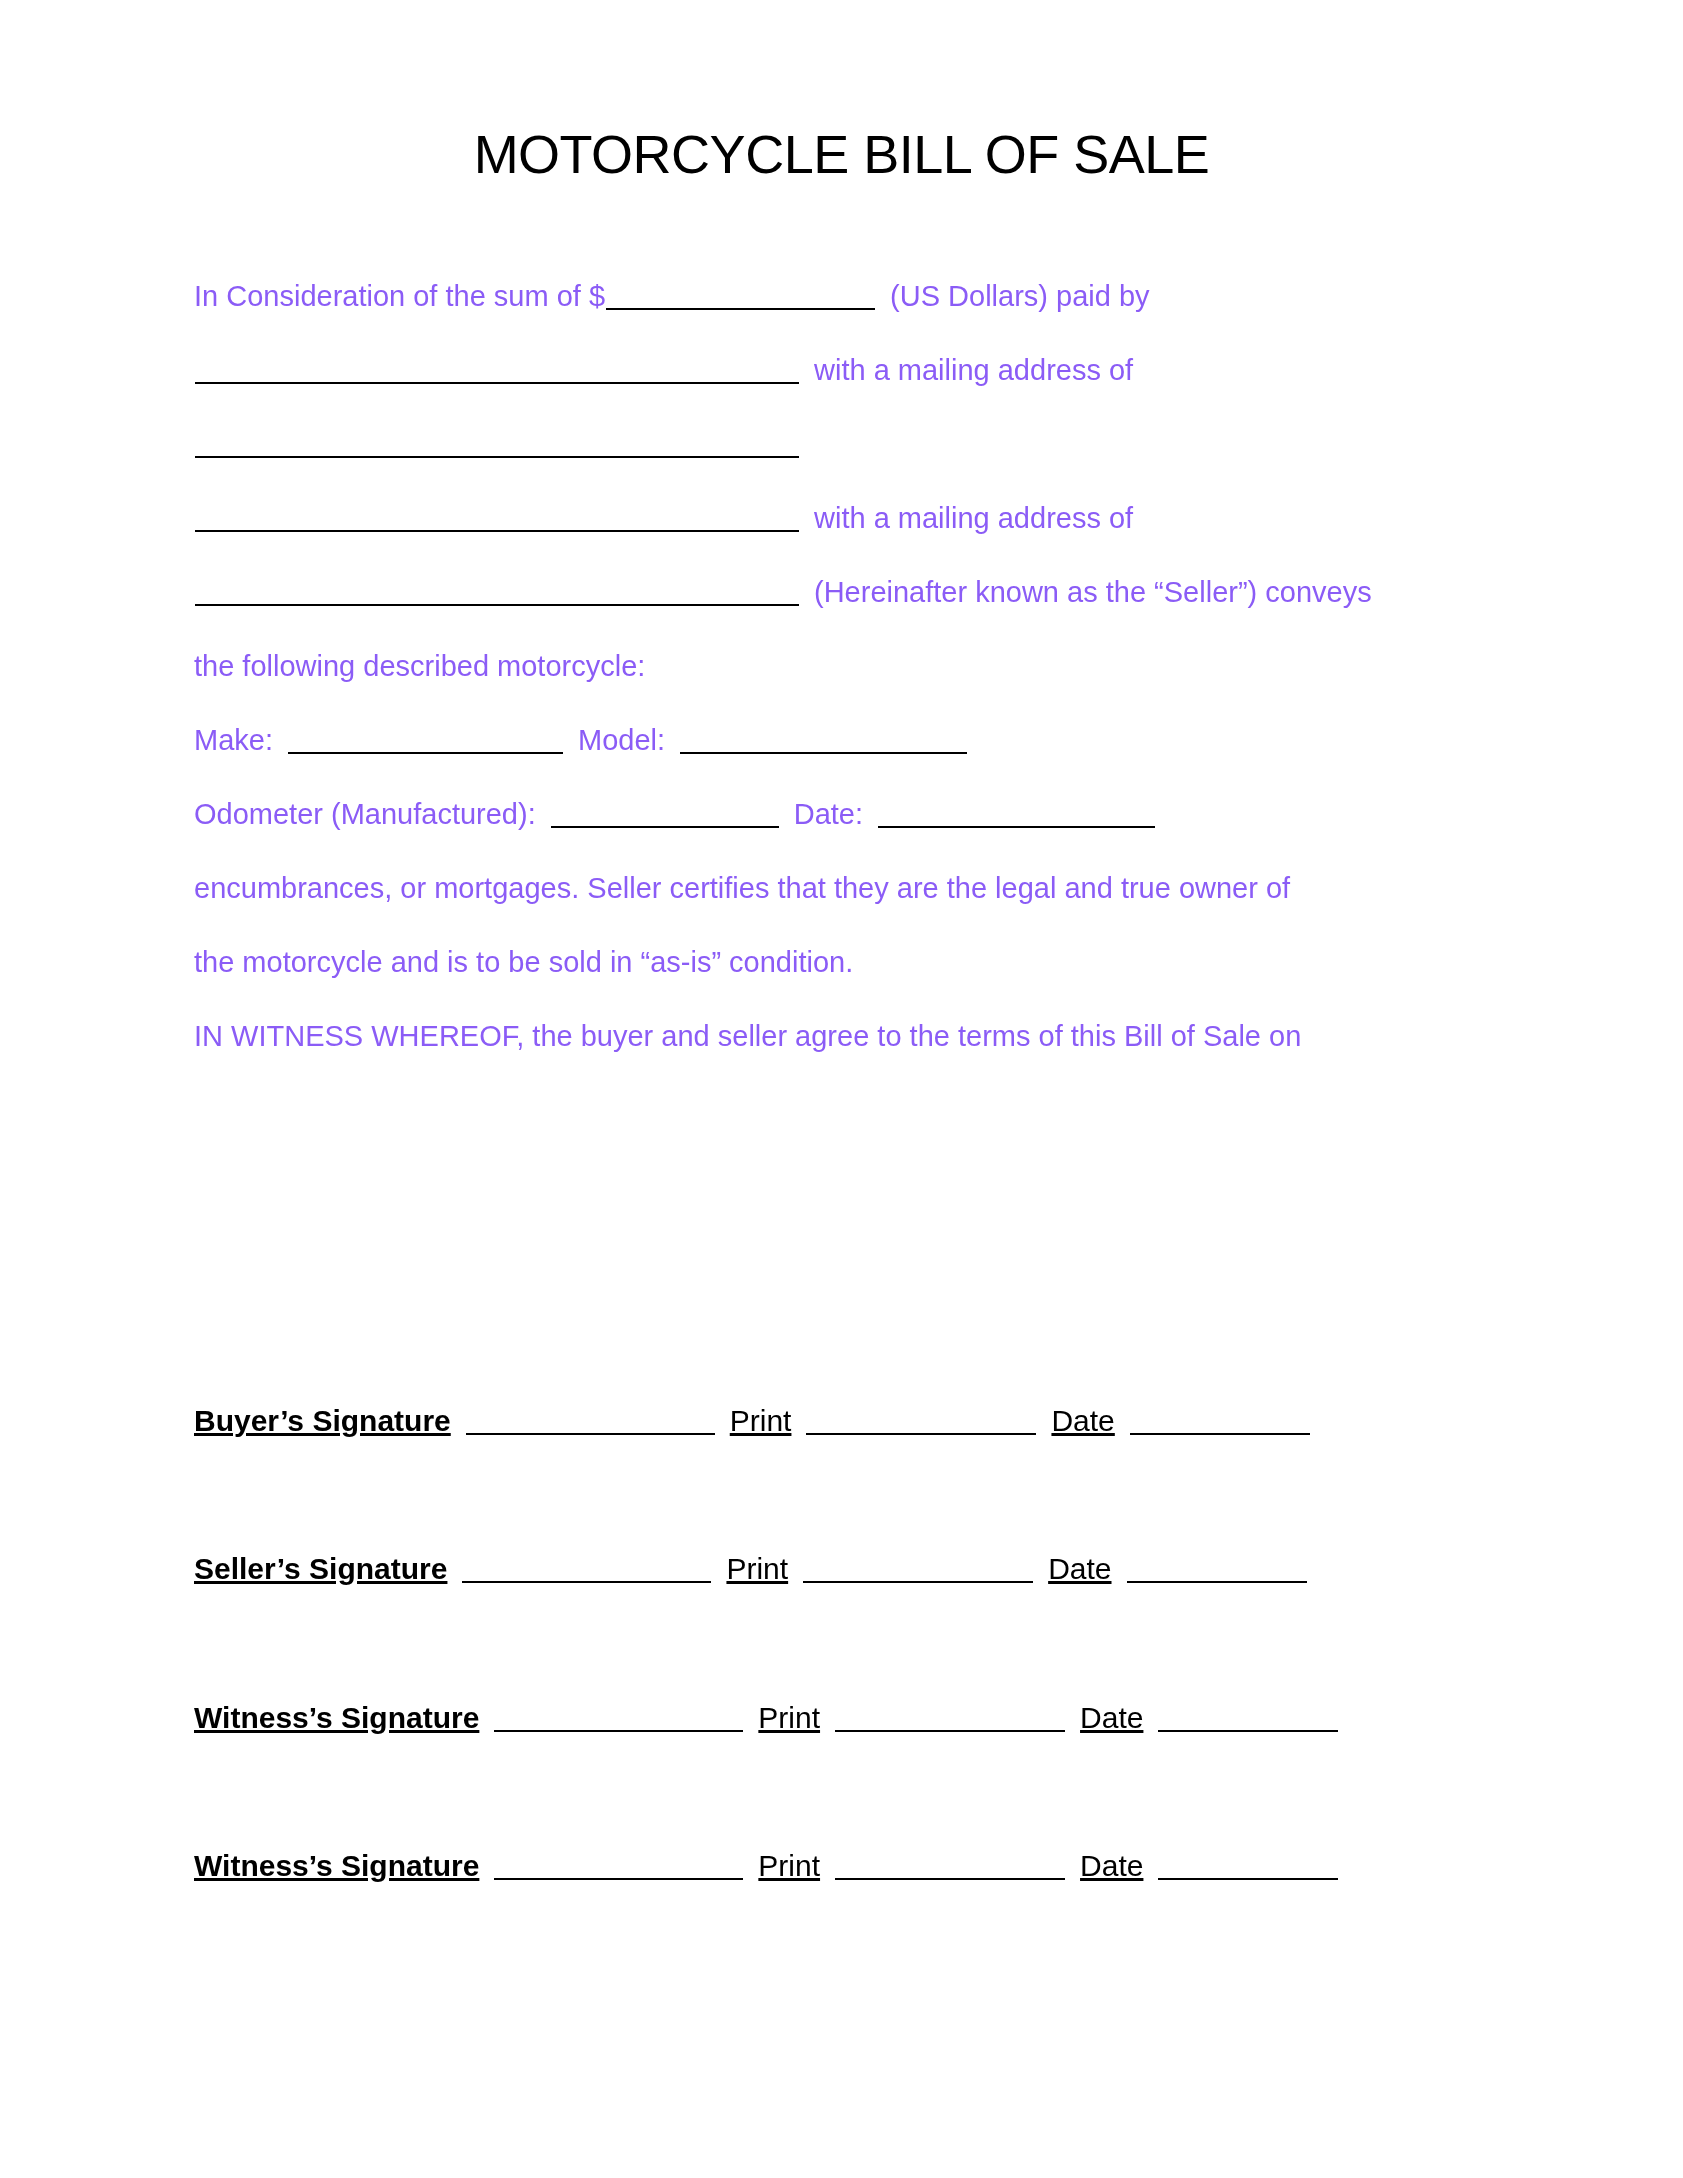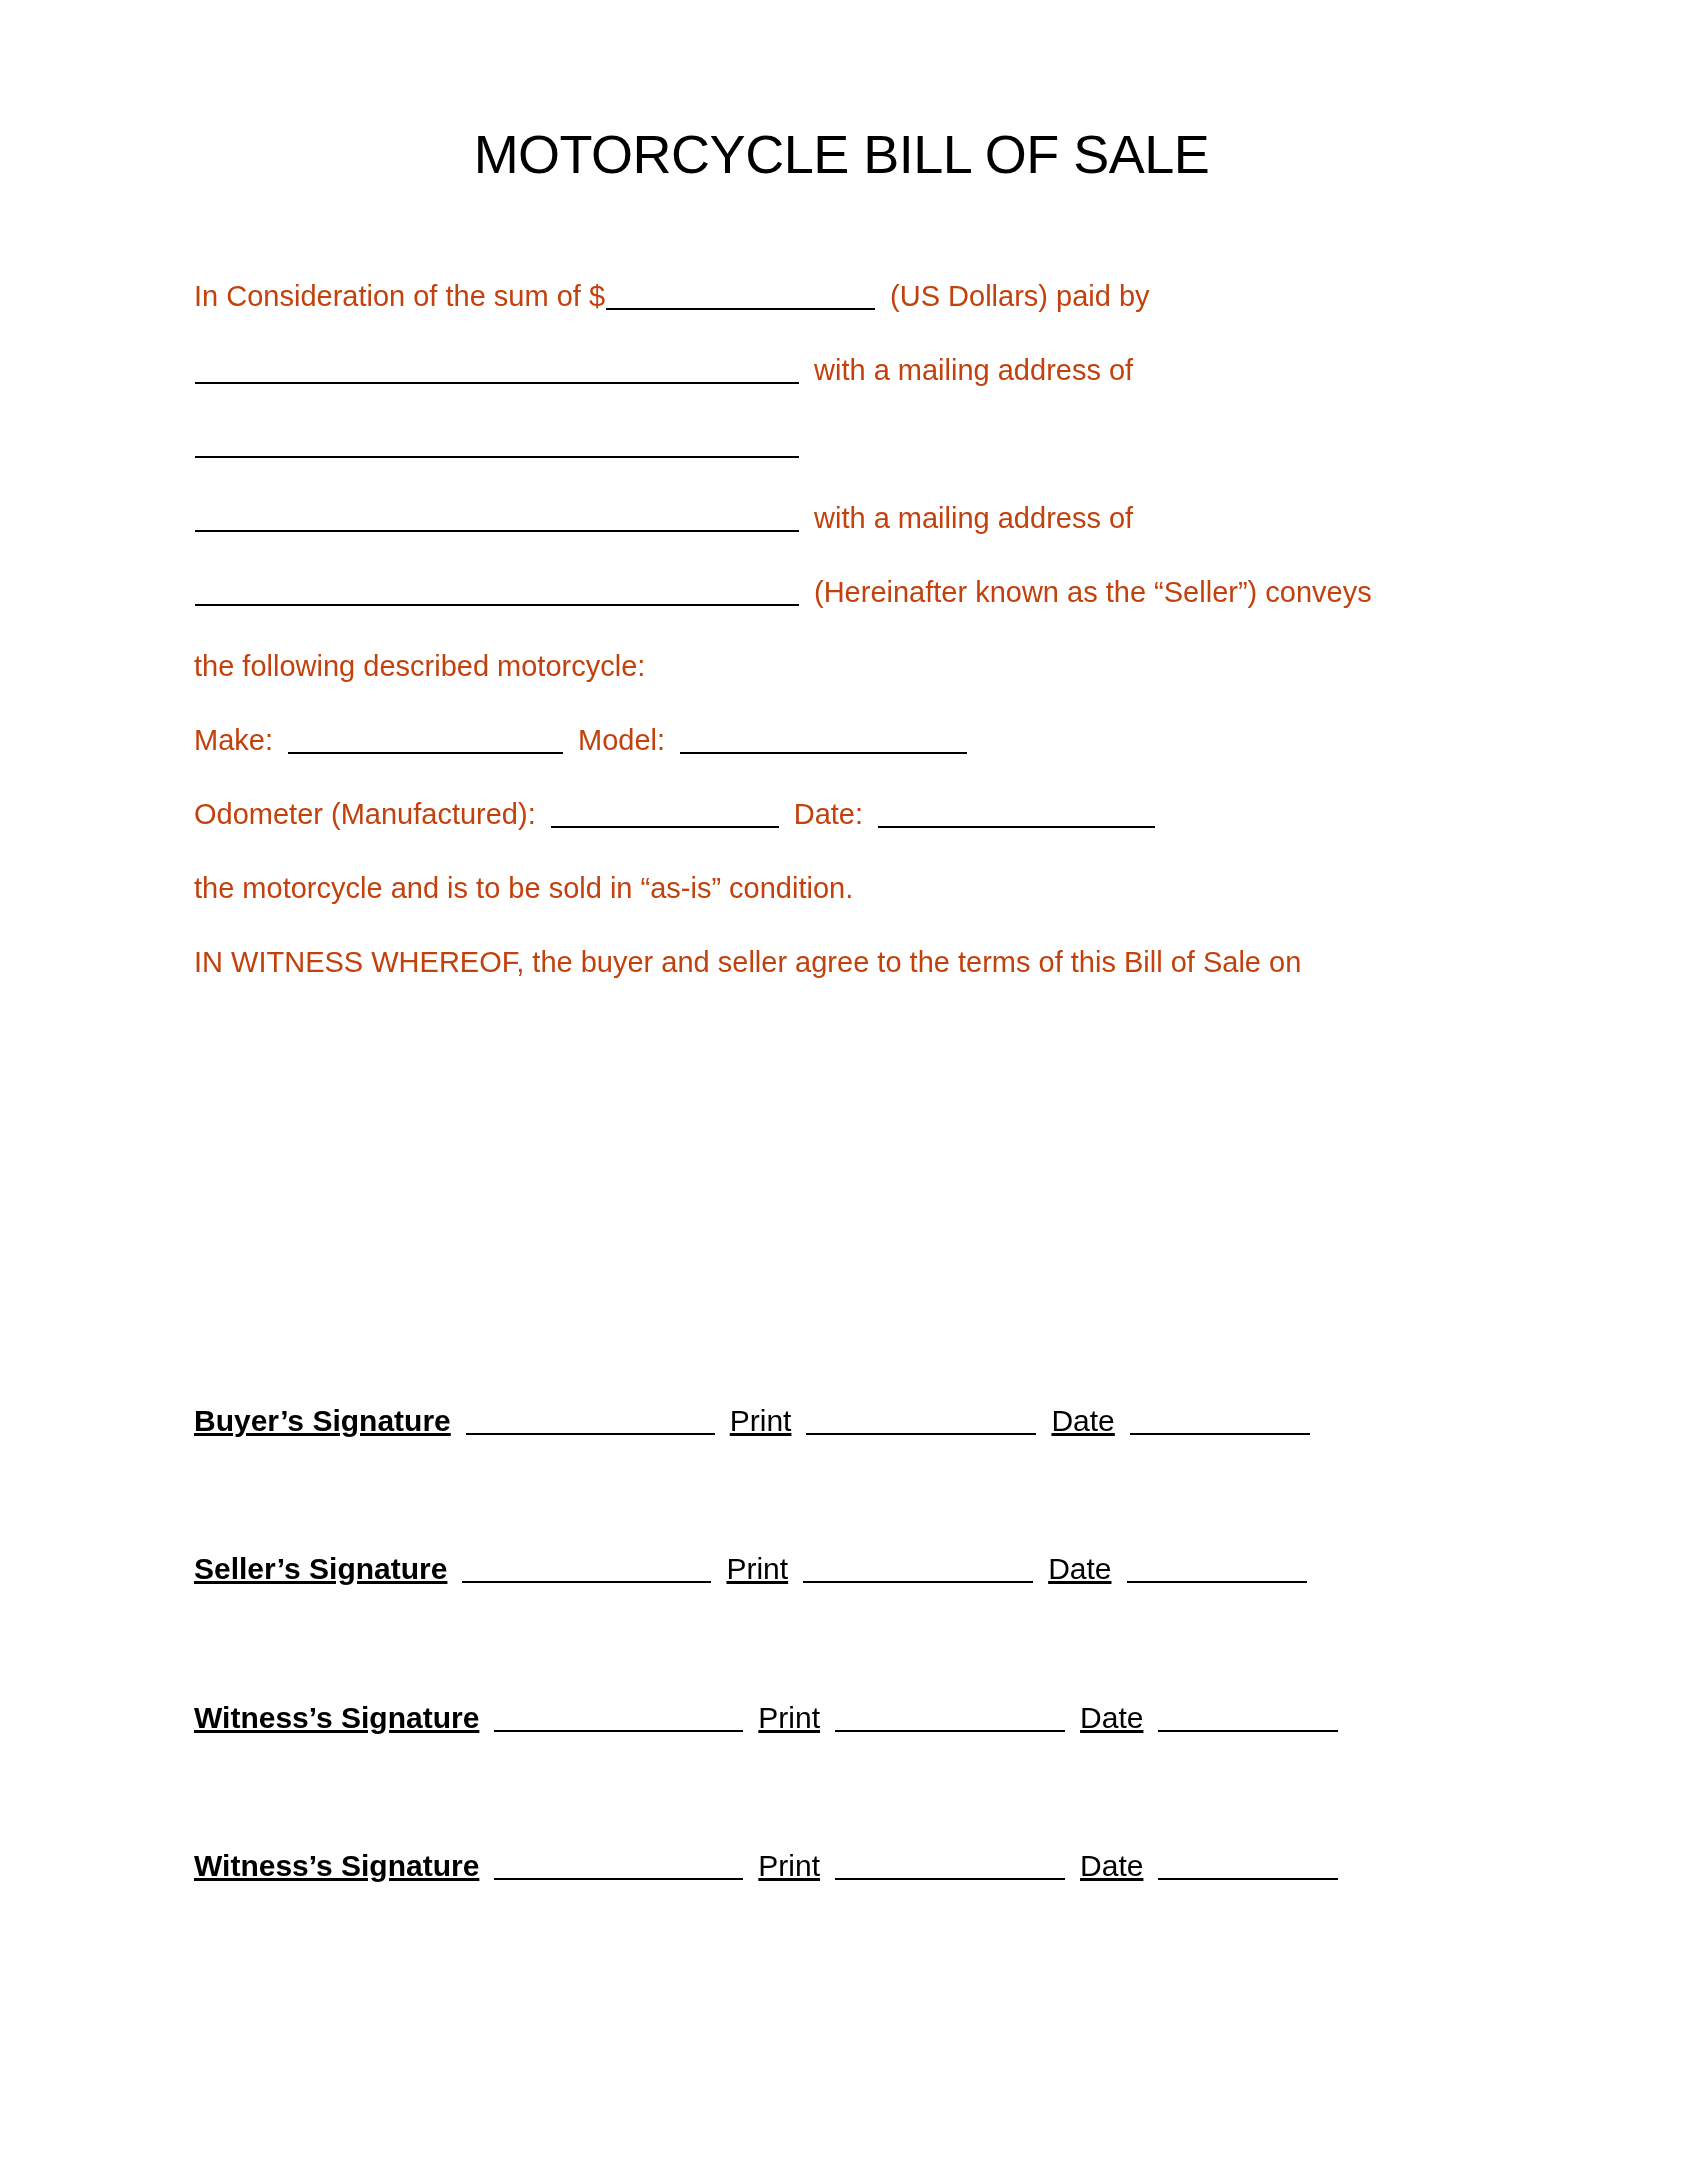--- a/index.html
+++ b/index.html
@@ -39,21 +39,21 @@
     position: absolute;
     top: 259px;
     left: 194px;
     width: 1277px;
   }
 
   .line {
     font-size: 29px;
     line-height: 74px;
     white-space: nowrap;
-    color: #c2410c;
+    color: #8b5cf6;
   }
 
   
   .fill {
     display: inline-block;
     border-bottom: 2.5px solid #000;
     vertical-align: -4px;
     height: 26px;
     margin: 0 1px;
   }
@@ -134,20 +134,21 @@
 
     <div class="line">
       <span>Make:</span><span class="gap-s"></span><span class="fill w-make"></span><span class="gap-s"></span><span>Model:</span><span class="gap-s"></span><span class="fill w-model"></span>
     </div>
 
 
     <div class="line">
       <span>Odometer (Manufactured):</span><span class="gap-s"></span><span class="fill w-odo"></span><span class="gap-s"></span><span>Date:</span><span class="gap-s"></span><span class="fill w-year"></span>
     </div>
 
+    <div class="line">encumbrances, or mortgages. Seller certifies that they are the legal and true owner of</div>
     <div class="line">the motorcycle and is to be sold in “as-is” condition.</div>
 
     <div class="line">IN WITNESS WHEREOF, the buyer and seller agree to the terms of this Bill of Sale on</div>
 
 
   </div>
 
   <div class="sig-block r1">
     <div class="sig-row">
       <span class="sig-label">Buyer’s Signature</span><span class="gap-s"></span><span class="fill w-sign"></span><span class="gap-s"></span><span class="sig-small">Print</span><span class="gap-s"></span><span class="fill w-print"></span><span class="gap-s"></span><span class="sig-small">Date</span><span class="gap-s"></span><span class="fill w-date"></span>

